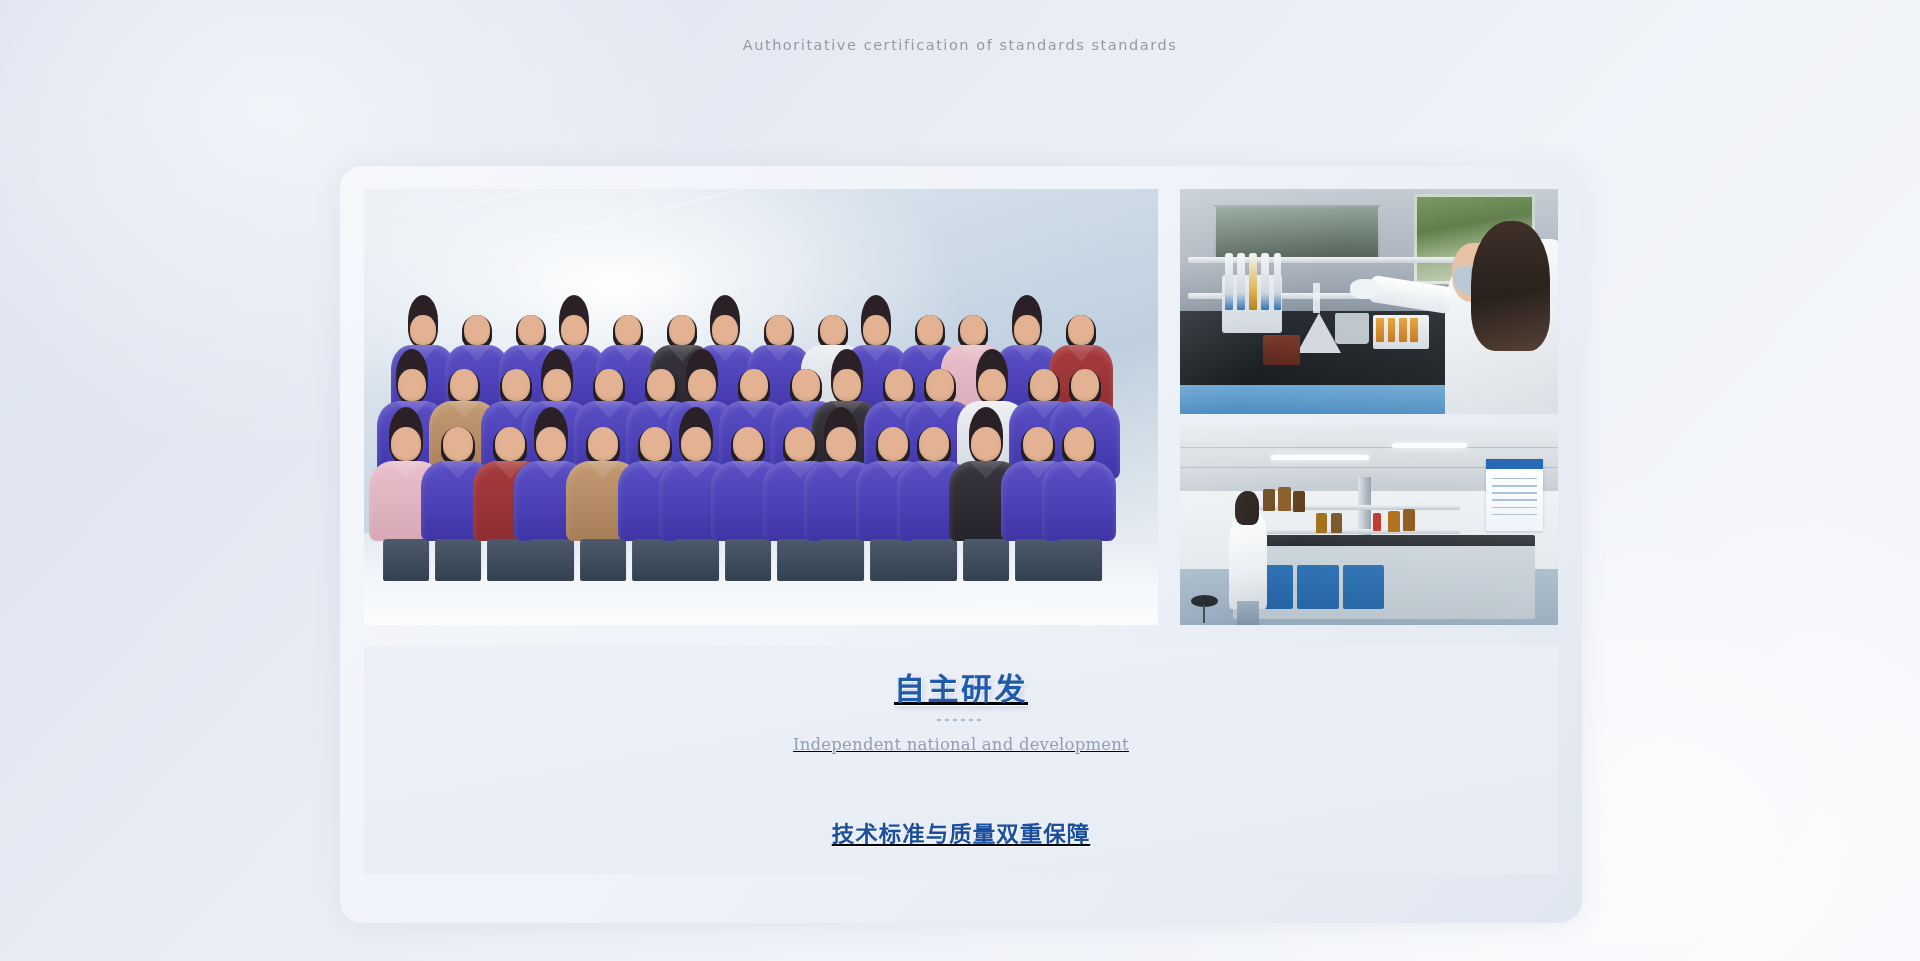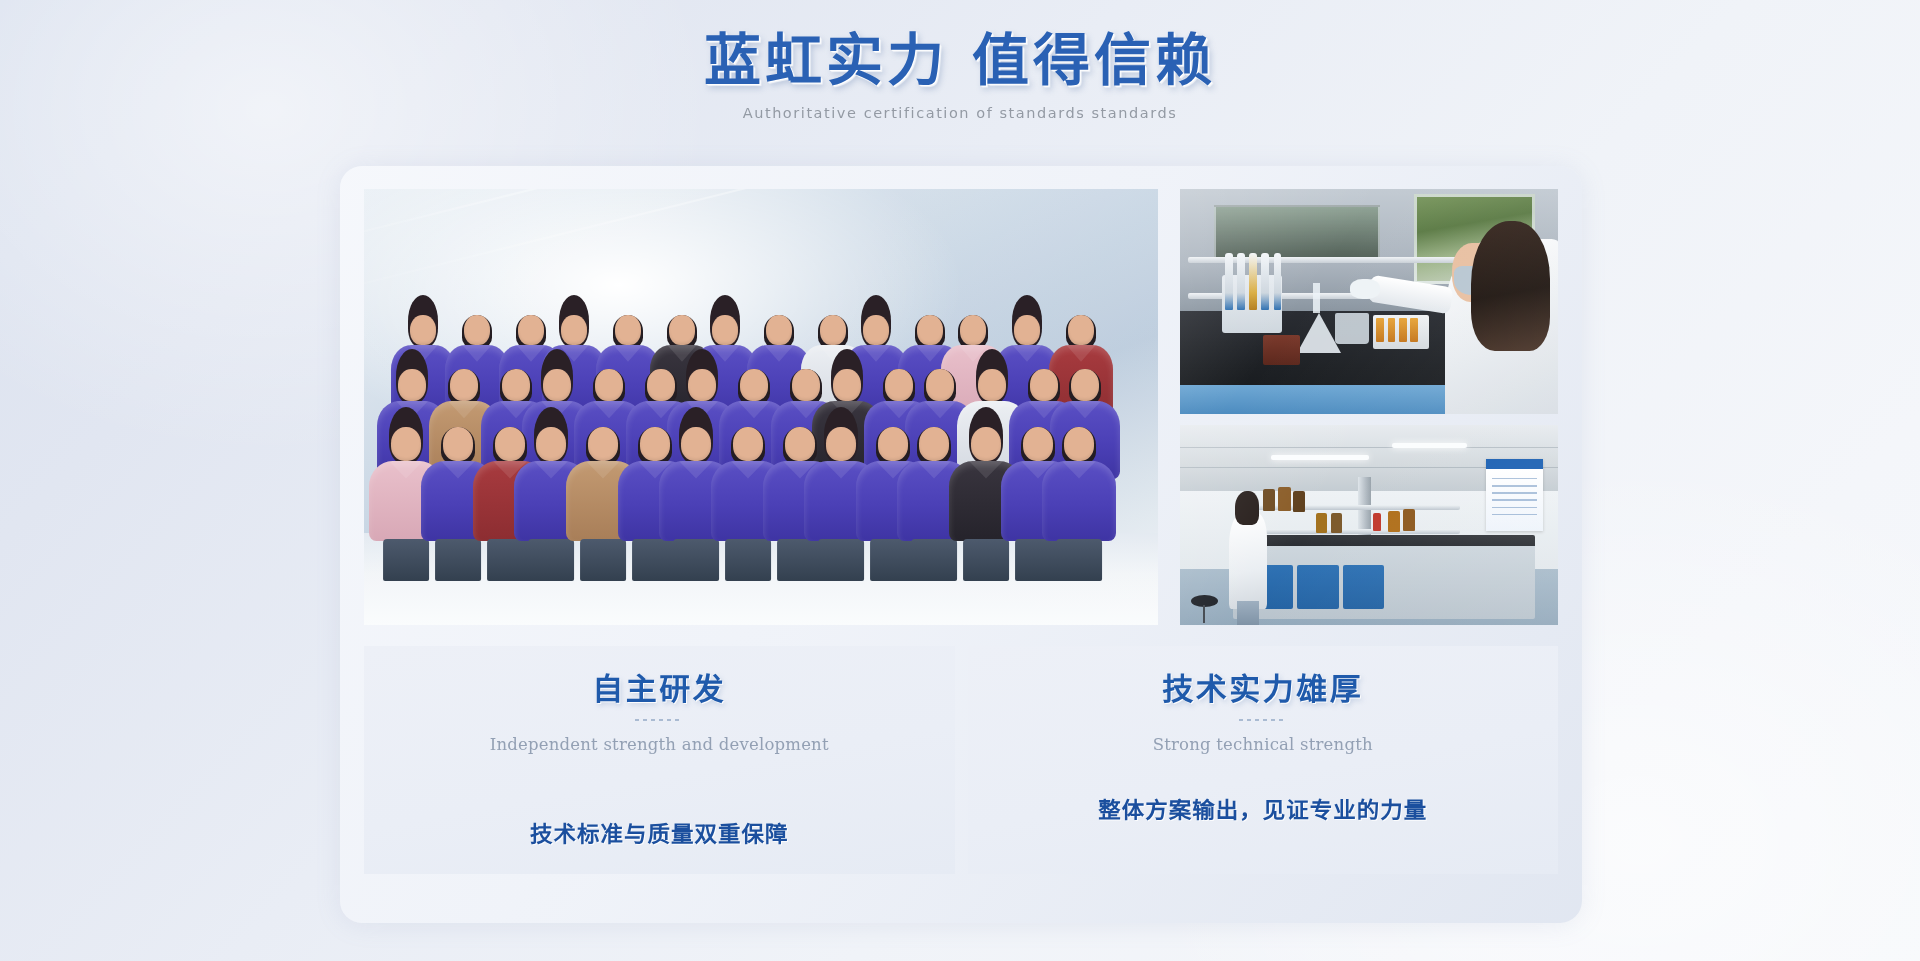--- a/index.html
+++ b/index.html
@@ -458,20 +458,21 @@
     gap: 13px;
     margin-top: 21px;
     height: 228px;
   }
   .feature-card {
     flex: 1 1 0;
     background: linear-gradient(170deg, #edf0f7 0%, #eaeef6 55%, #e6ebf4 100%);
     text-align: center;
     padding-top: 24px;
     box-sizing: border-box;
+    text-decoration: underline;
   }
   .card-title {
     margin: 0;
     font-family: "DejaVu Serif", "Liberation Serif", serif;
     font-weight: 700;
     font-size: 31px;
     letter-spacing: 2.5px;
     line-height: 1.25;
     color: #1f5aab;
     text-shadow: 1px 1px 0 rgba(255,255,255,0.9), 2px 3px 5px rgba(130,155,195,0.35);
@@ -505,21 +506,20 @@
   }
   .card-desc.single { margin-top: 38px; }
 </style>
 </head>
 <body>
 
 <div class="bg-glow-a"></div>
 <div class="bg-glow-b"></div>
 
 <div class="header">
-  <h1 class="main-title">蓝虹实力  值得信赖</h1>
   <p class="main-subtitle">Authoritative certification of standards standards</p>
 </div>
 
 <div class="panel">
 
   <div class="media-row">
 
     <div class="photo photo-team">
       <div class="team-bg"></div>
       <div class="team-streak" style="left:-10%; top:14%;"></div>
@@ -936,29 +936,21 @@
         <div class="gloss"></div>
       </div>
     </div>
   </div>
 
   <div class="cards-row">
 
     <div class="feature-card">
       <h2 class="card-title">自主研发</h2>
       <div class="card-divider"></div>
-      <p class="card-subtitle">Independent strength and development</p>
+      <p class="card-subtitle">Independent national and development</p>
       <p class="card-desc">
         <br>
         <span>技术标准与质量双重保障</span>
       </p>
     </div>
 
-    <div class="feature-card">
-      <h2 class="card-title">技术实力雄厚</h2>
-      <div class="card-divider"></div>
-      <p class="card-subtitle">Strong technical strength</p>
-      <p class="card-desc single">
-        <span>整体方案输出，见证专业的力量</span>
-      </p>
-    </div>
   </div>
 </div>
 
 </body></html>

